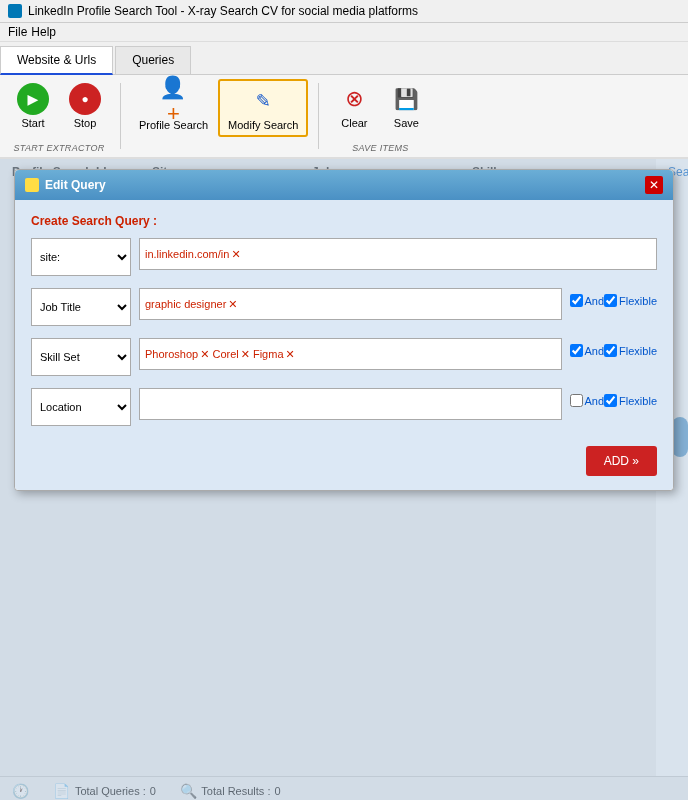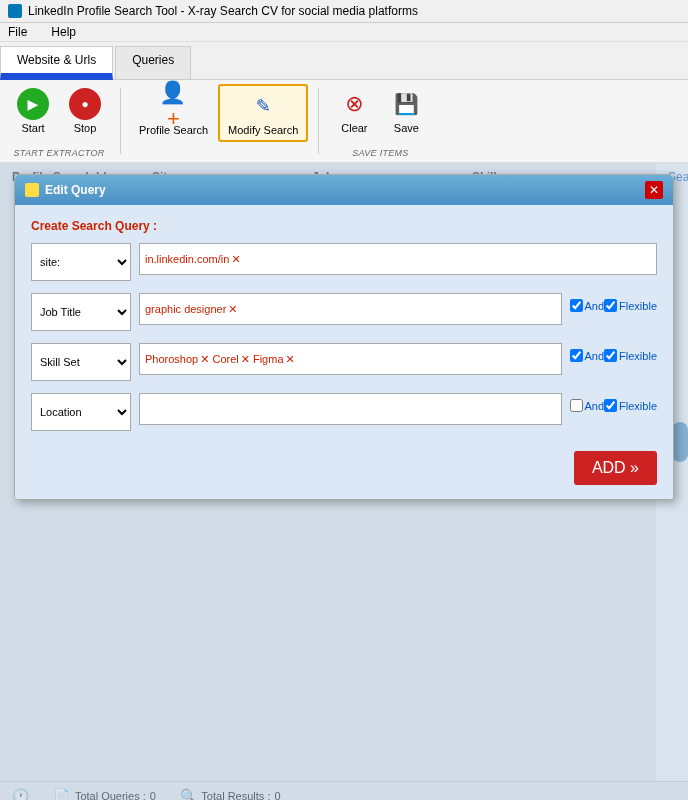--- a/index.html
+++ b/index.html
@@ -27,21 +27,21 @@
       background: #0077b5;
       border-radius: 2px;
       display: inline-block;
     }
 
     
     .menu-bar {
       background: #f0f0f0;
       padding: 2px 8px;
       display: flex;
-      gap: 24px;
+      gap: 4px;
       font-size: 12px;
       border-bottom: 1px solid #ddd;
     }
     .menu-bar span { cursor: pointer; }
 
     
     .tab-bar {
       background: #f0f0f0;
       display: flex;
       border-bottom: 1px solid #ccc;
@@ -51,21 +51,21 @@
       font-size: 12px;
       cursor: pointer;
       border: 1px solid #ccc;
       border-bottom: none;
       background: #e8e8e8;
       margin-right: 2px;
       margin-top: 4px;
     }
     .tab.active {
       background: #fff;
-      border-bottom: 7px solid #1d4ed8;
+      border-bottom: 2px solid #1d4ed8;
       margin-bottom: -1px;
       z-index: 1;
     }
 
     
     .toolbar {
       background: #f5f5f5;
       border-bottom: 2px solid #ddd;
       display: flex;
       align-items: stretch;
@@ -299,21 +299,21 @@
     }
     .cb-and { color: #0055cc; }
     .cb-flex { color: #0055cc; }
 
     
     .add-btn {
       background: #cc2222;
       color: white;
       border: none;
       padding: 8px 18px;
-      font-size: 16px;
+      font-size: 12px;
       cursor: pointer;
       border-radius: 3px;
       float: right;
       margin-top: 8px;
     }
 
     
     .status-bar {
       position: absolute;
       bottom: 0; left: 0; right: 0;

